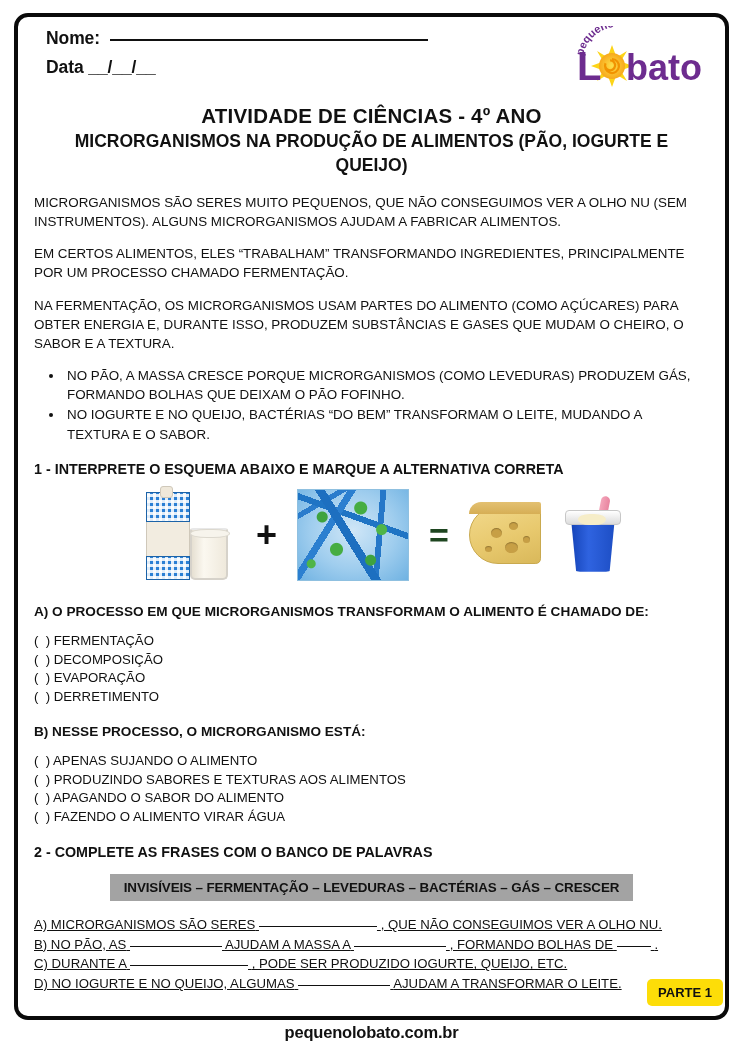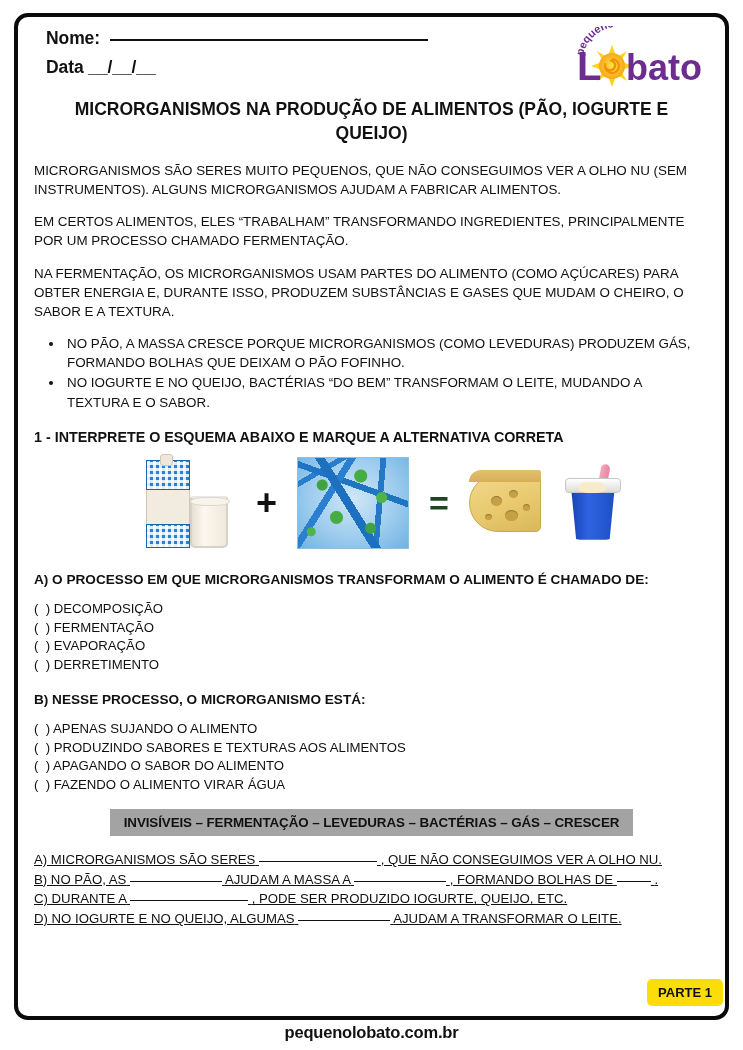--- a/index.html
+++ b/index.html
@@ -338,20 +338,21 @@
           <textPath href="#arcpath" startOffset="6%">pequeno</textPath>
         </text>
 
         <text x="12" y="54" font-family="Liberation Sans, sans-serif" font-size="40" font-weight="bold" fill="#6d2c8f">L</text>
 
         <text x="61" y="54" font-family="Liberation Sans, sans-serif" font-size="36" font-weight="bold" fill="#6d2c8f">bato</text>
       </svg>
     </div>
   </div>
 
+  <div class="title-main">ATIVIDADE DE CIÊNCIAS - 4º ANO</div>
   <div class="title-sub">MICRORGANISMOS NA PRODUÇÃO DE ALIMENTOS (PÃO, IOGURTE E QUEIJO)</div>
 
   <p class="para">MICRORGANISMOS SÃO SERES MUITO PEQUENOS, QUE NÃO CONSEGUIMOS VER A OLHO NU (SEM INSTRUMENTOS). ALGUNS MICRORGANISMOS AJUDAM A FABRICAR ALIMENTOS.</p>
   <p class="para">EM CERTOS ALIMENTOS, ELES “TRABALHAM” TRANSFORMANDO INGREDIENTES, PRINCIPALMENTE POR UM PROCESSO CHAMADO FERMENTAÇÃO.</p>
   <p class="para">NA FERMENTAÇÃO, OS MICRORGANISMOS USAM PARTES DO ALIMENTO (COMO AÇÚCARES) PARA OBTER ENERGIA E, DURANTE ISSO, PRODUZEM SUBSTÂNCIAS E GASES QUE MUDAM O CHEIRO, O SABOR E A TEXTURA.</p>
 
   <ul class="bullets">
     <li>NO PÃO, A MASSA CRESCE PORQUE MICRORGANISMOS (COMO LEVEDURAS) PRODUZEM GÁS, FORMANDO BOLHAS QUE DEIXAM O PÃO FOFINHO.</li>
     <li>NO IOGURTE E NO QUEIJO, BACTÉRIAS “DO BEM” TRANSFORMAM O LEITE, MUDANDO A TEXTURA E O SABOR.</li>
   </ul>
@@ -388,34 +389,35 @@
       <div class="spoon"></div>
       <div class="yog-cup"></div>
       <div class="yog-lid"></div>
       <div class="yog-cream"></div>
     </div>
 
   </div>
 
   <div class="sub-head">A) O PROCESSO EM QUE MICRORGANISMOS TRANSFORMAM O ALIMENTO É CHAMADO DE:</div>
   <div class="alts">
+    <div class="alt">(  ) FERMENTAÇÃO</div>
     <div class="alt">(  ) DECOMPOSIÇÃO</div>
-    <div class="alt">(  ) FERMENTAÇÃO</div>
     <div class="alt">(  ) EVAPORAÇÃO</div>
     <div class="alt">(  ) DERRETIMENTO</div>
   </div>
 
   <div class="sub-head">B) NESSE PROCESSO, O MICRORGANISMO ESTÁ:</div>
   <div class="alts">
     <div class="alt">(  ) APENAS SUJANDO O ALIMENTO</div>
     <div class="alt">(  ) PRODUZINDO SABORES E TEXTURAS AOS ALIMENTOS</div>
     <div class="alt">(  ) APAGANDO O SABOR DO ALIMENTO</div>
     <div class="alt">(  ) FAZENDO O ALIMENTO VIRAR ÁGUA</div>
   </div>
 
+  <div class="q-head">2 - COMPLETE AS FRASES COM O BANCO DE PALAVRAS</div>
 
   <div class="wordbank-wrap">
     <span class="wordbank">INVISÍVEIS – FERMENTAÇÃO – LEVEDURAS – BACTÉRIAS – GÁS – CRESCER</span>
   </div>
 
   <div class="sentences">
     <div>
       <span>A) MICRORGANISMOS SÃO SERES</span>
       <span class="blk blk-m"></span>
       <span>, QUE NÃO CONSEGUIMOS VER A OLHO NU.</span>

